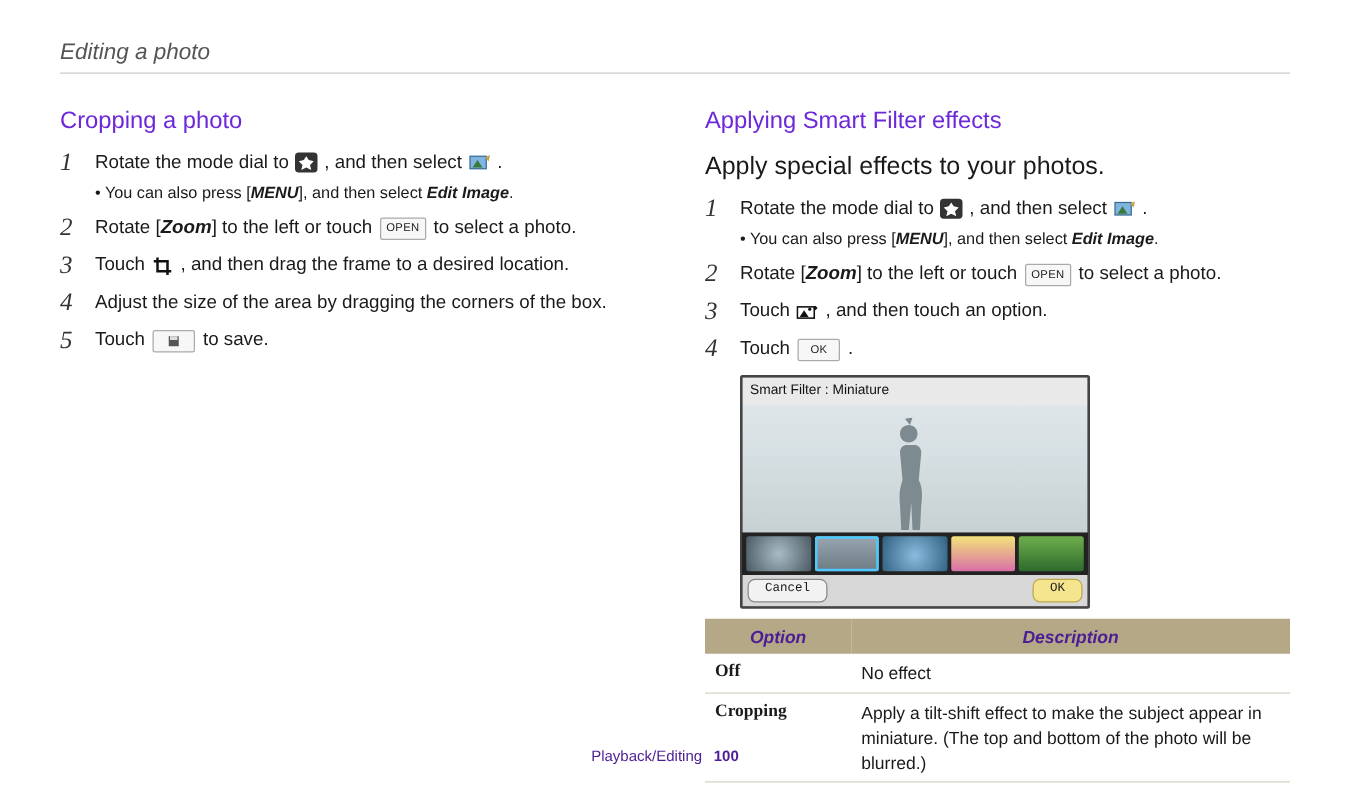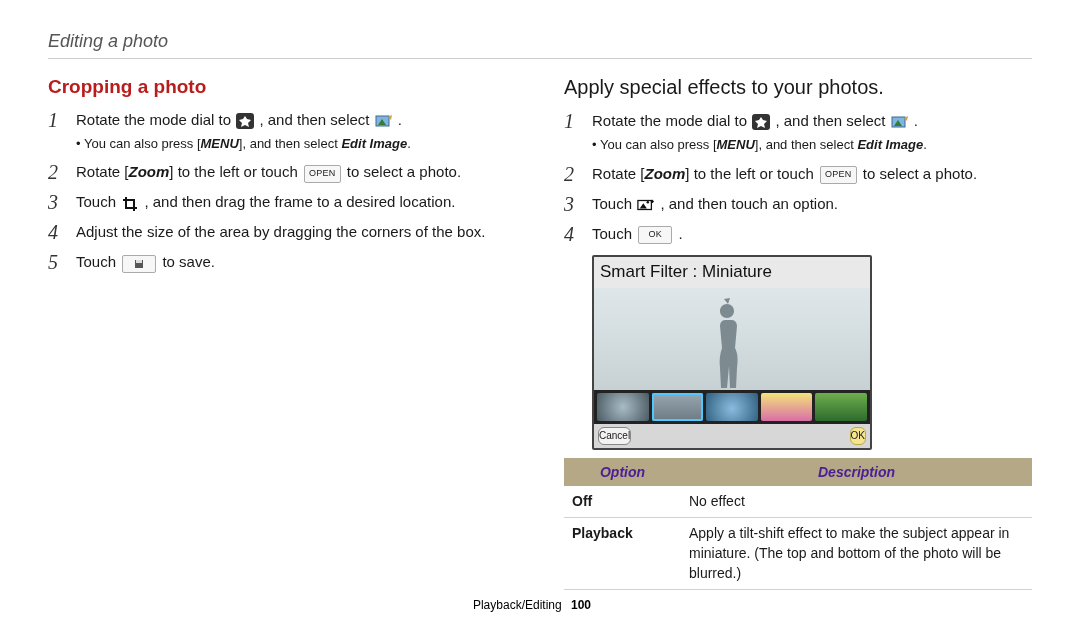--- a/index.html
+++ b/index.html
@@ -29,24 +29,24 @@
     border:none;
     border-top:1px solid #ccc;
     margin:2px 0 14px 0;
   }
   .cols {
     display:flex;
     gap:48px;
   }
   .col { flex:1; }
   h2.section {
-    color:#b91c1c;
-    font-weight:700;
+    color:#6d28d9;
+    font-weight:400;
     font-size:19px;
-    margin:0 0 8px 0;
+    margin:10px 0 8px 0;
   }
   .step {
     display:flex;
     align-items:flex-start;
     margin:8px 0 4px 0;
   }
   .step-num {
     font-family:"Times New Roman", serif;
     font-style:italic;
     font-size:20px;
@@ -102,21 +102,21 @@
     margin:10px 0 8px 28px;
     width:280px;
     border:2px solid #444;
     border-radius:2px;
     background:#000;
     box-sizing:border-box;
   }
   .preview-top {
     background:#e9e9e9;
     color:#111;
-    font-size:17px;
+    font-size:11px;
     padding:3px 6px;
   }
   .preview-img {
     height:102px;
     background: linear-gradient(#dfe6ea 0%, #d2dcdf 55%, #c7d0d3 100%);
     position:relative;
     overflow:hidden;
   }
   .silhouette {
     position:absolute;
@@ -145,21 +145,22 @@
     display:flex;
     justify-content:space-between;
     background:#d7d7d7;
     padding:3px 4px;
   }
   .pbtn {
     font-size:10px;
     border:1px solid #888;
     border-radius:6px;
     background:#f2f2f2;
-    padding:1px 0;
+    padding:1px 13px;
+    font-family:Liberation Mono, monospace;
   }
   .pbtn.ok { background:#f5e58f; border-color:#b9a94a; }
   table.opts {
     width:100%;
     border-collapse:collapse;
     font-size:14px;
     margin-top:4px;
   }
   table.opts th {
     background:#b4a886;
@@ -167,28 +168,28 @@
     text-align:center;
     font-weight:700;
     font-style:italic;
     padding:4px 8px;
   }
   table.opts td {
     border-bottom:1px solid #d6d2c4;
     padding:5px 8px;
     vertical-align:top;
   }
-  table.opts td.optname { font-weight:700; width:25%; }
+  table.opts td.optname { font-weight:700; width:25%;font-family:Liberation Serif, serif; }
   .footer {
     position:absolute;
     left:0; right:16px;
     bottom:16px;
     text-align:center;
     font-size:12px;
-    color:#000000;
+    color:#4c1d95;
   }
   .footer .pn { font-weight:700; margin-left:6px; }
   b { font-weight:700;font-style:italic; }
 </style>
 </head>
 <body>
 
 <div class="page">
 
   <div class="page-header">Editing a photo</div>
@@ -259,20 +260,21 @@
                 <rect x="1" y="1" width="8" height="8" fill="#555"></rect>
                 <rect x="2" y="1" width="6" height="3" fill="#ddd"></rect>
               </svg>
           </span>
           <span> to save.</span>
         </div>
       </div>
     </div>
 
     <div class="col">
+      <h2 class="section">Applying Smart Filter effects</h2>
       <p class="intro">Apply special effects to your photos.</p>
 
       <div class="step">
         <div class="step-num">1</div>
         <div class="step-body">
           <span>Rotate the mode dial to </span>
           <span class="icon-chip chip-mode">
             <svg width="14" height="12" viewBox="0 0 14 12">
                 <polygon points="7,1 9,4 13,5 10,8 11,12 7,10 3,12 4,8 1,5 5,4" fill="#fff"></polygon>
               </svg>
@@ -350,21 +352,21 @@
         <tbody>
             <tr>
           <th>Option</th>
           <th>Description</th>
         </tr>
         <tr>
           <td class="optname">Off</td>
           <td>No effect</td>
         </tr>
         <tr>
-          <td class="optname">Playback</td>
+          <td class="optname">Cropping</td>
           <td>Apply a tilt-shift effect to make the subject appear in miniature. (The top and bottom of the photo will be blurred.)</td>
         </tr>
       </tbody>
         </table>
 
     </div>
   </div>
 
   <div class="footer">
     <span>Playback/Editing</span>

